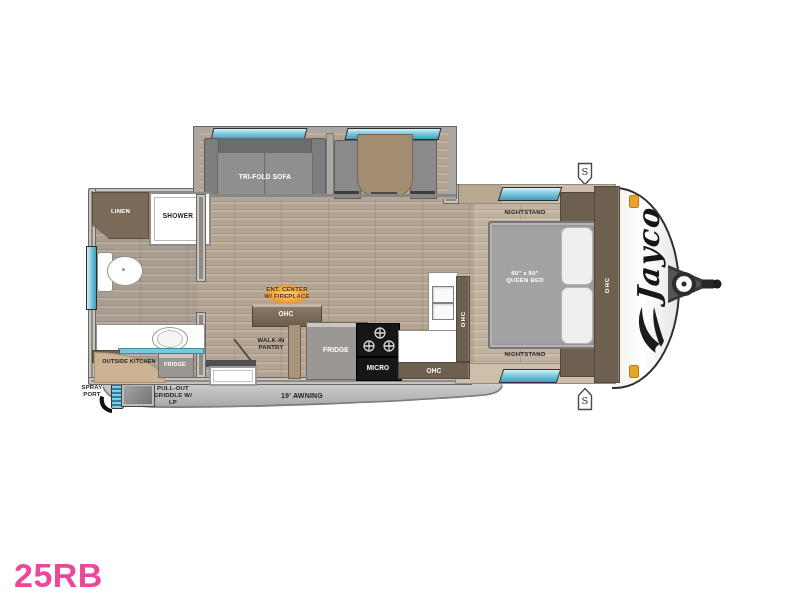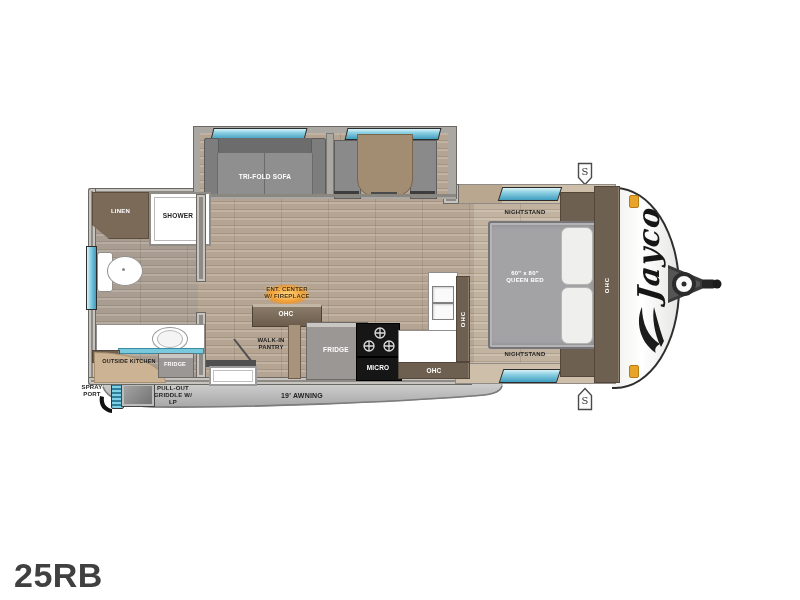--- a/index.html
+++ b/index.html
@@ -194,15 +194,15 @@
   <div class="abs" style="left:561px;top:227px;width:30px;height:56px;background:#efefed;border:1px solid #b5b5b3;border-radius:7px;"></div>
   <div class="abs" style="left:561px;top:287px;width:30px;height:55px;background:#efefed;border:1px solid #b5b5b3;border-radius:7px;"></div>
   <div class="lbl lblw" style="left:490px;top:270px;width:70px;font-size:6px;">
     <span style="display:block;">60" x 80"</span>
     <span style="display:block;">QUEEN BED</span>
   </div>
   <div class="abs cab v-ohc" style="left:594px;top:186px;width:26px;height:197px;">
     <span>OHC</span>
   </div>
 
-  <div class="abs" style="left:14px;top:556px;font-size:34px;font-weight:800;color:#404040;letter-spacing:.5px;">25RB</div>
+  <div class="abs" style="left:14px;top:556px;font-size:34px;font-weight:800;color:#ec4899;letter-spacing:.5px;">25RB</div>
 
 </div>
 
 </body></html>

